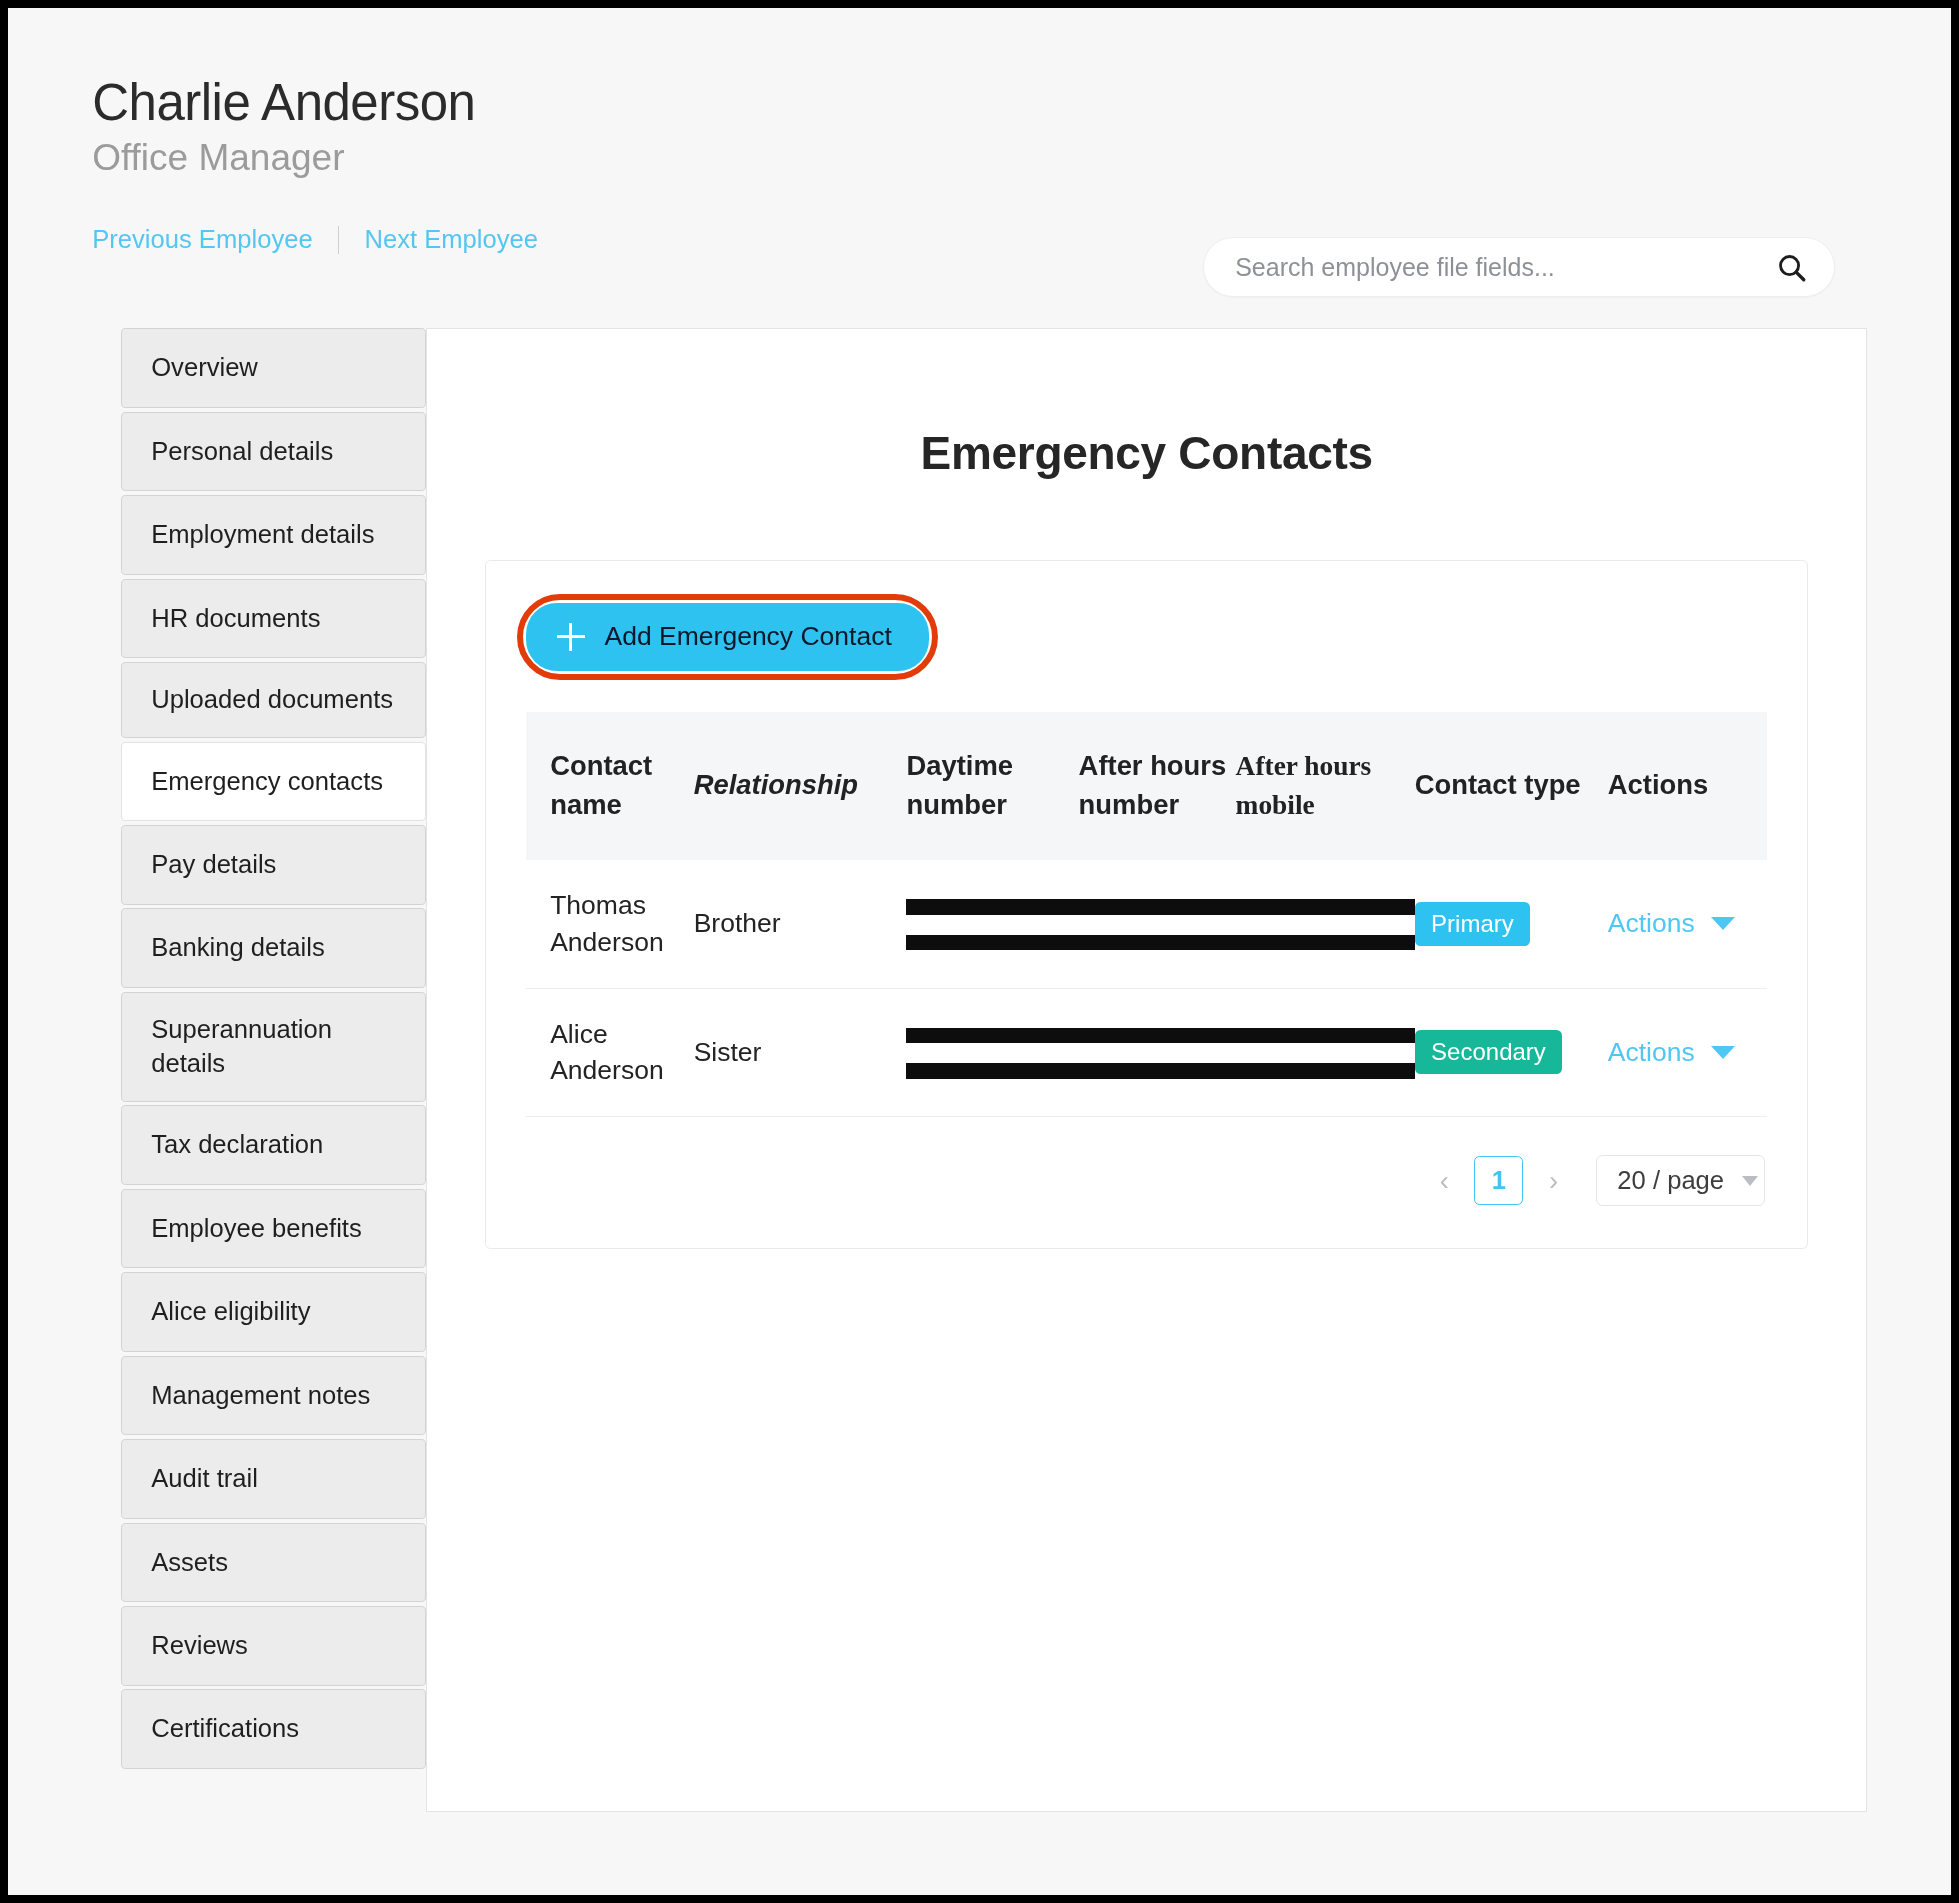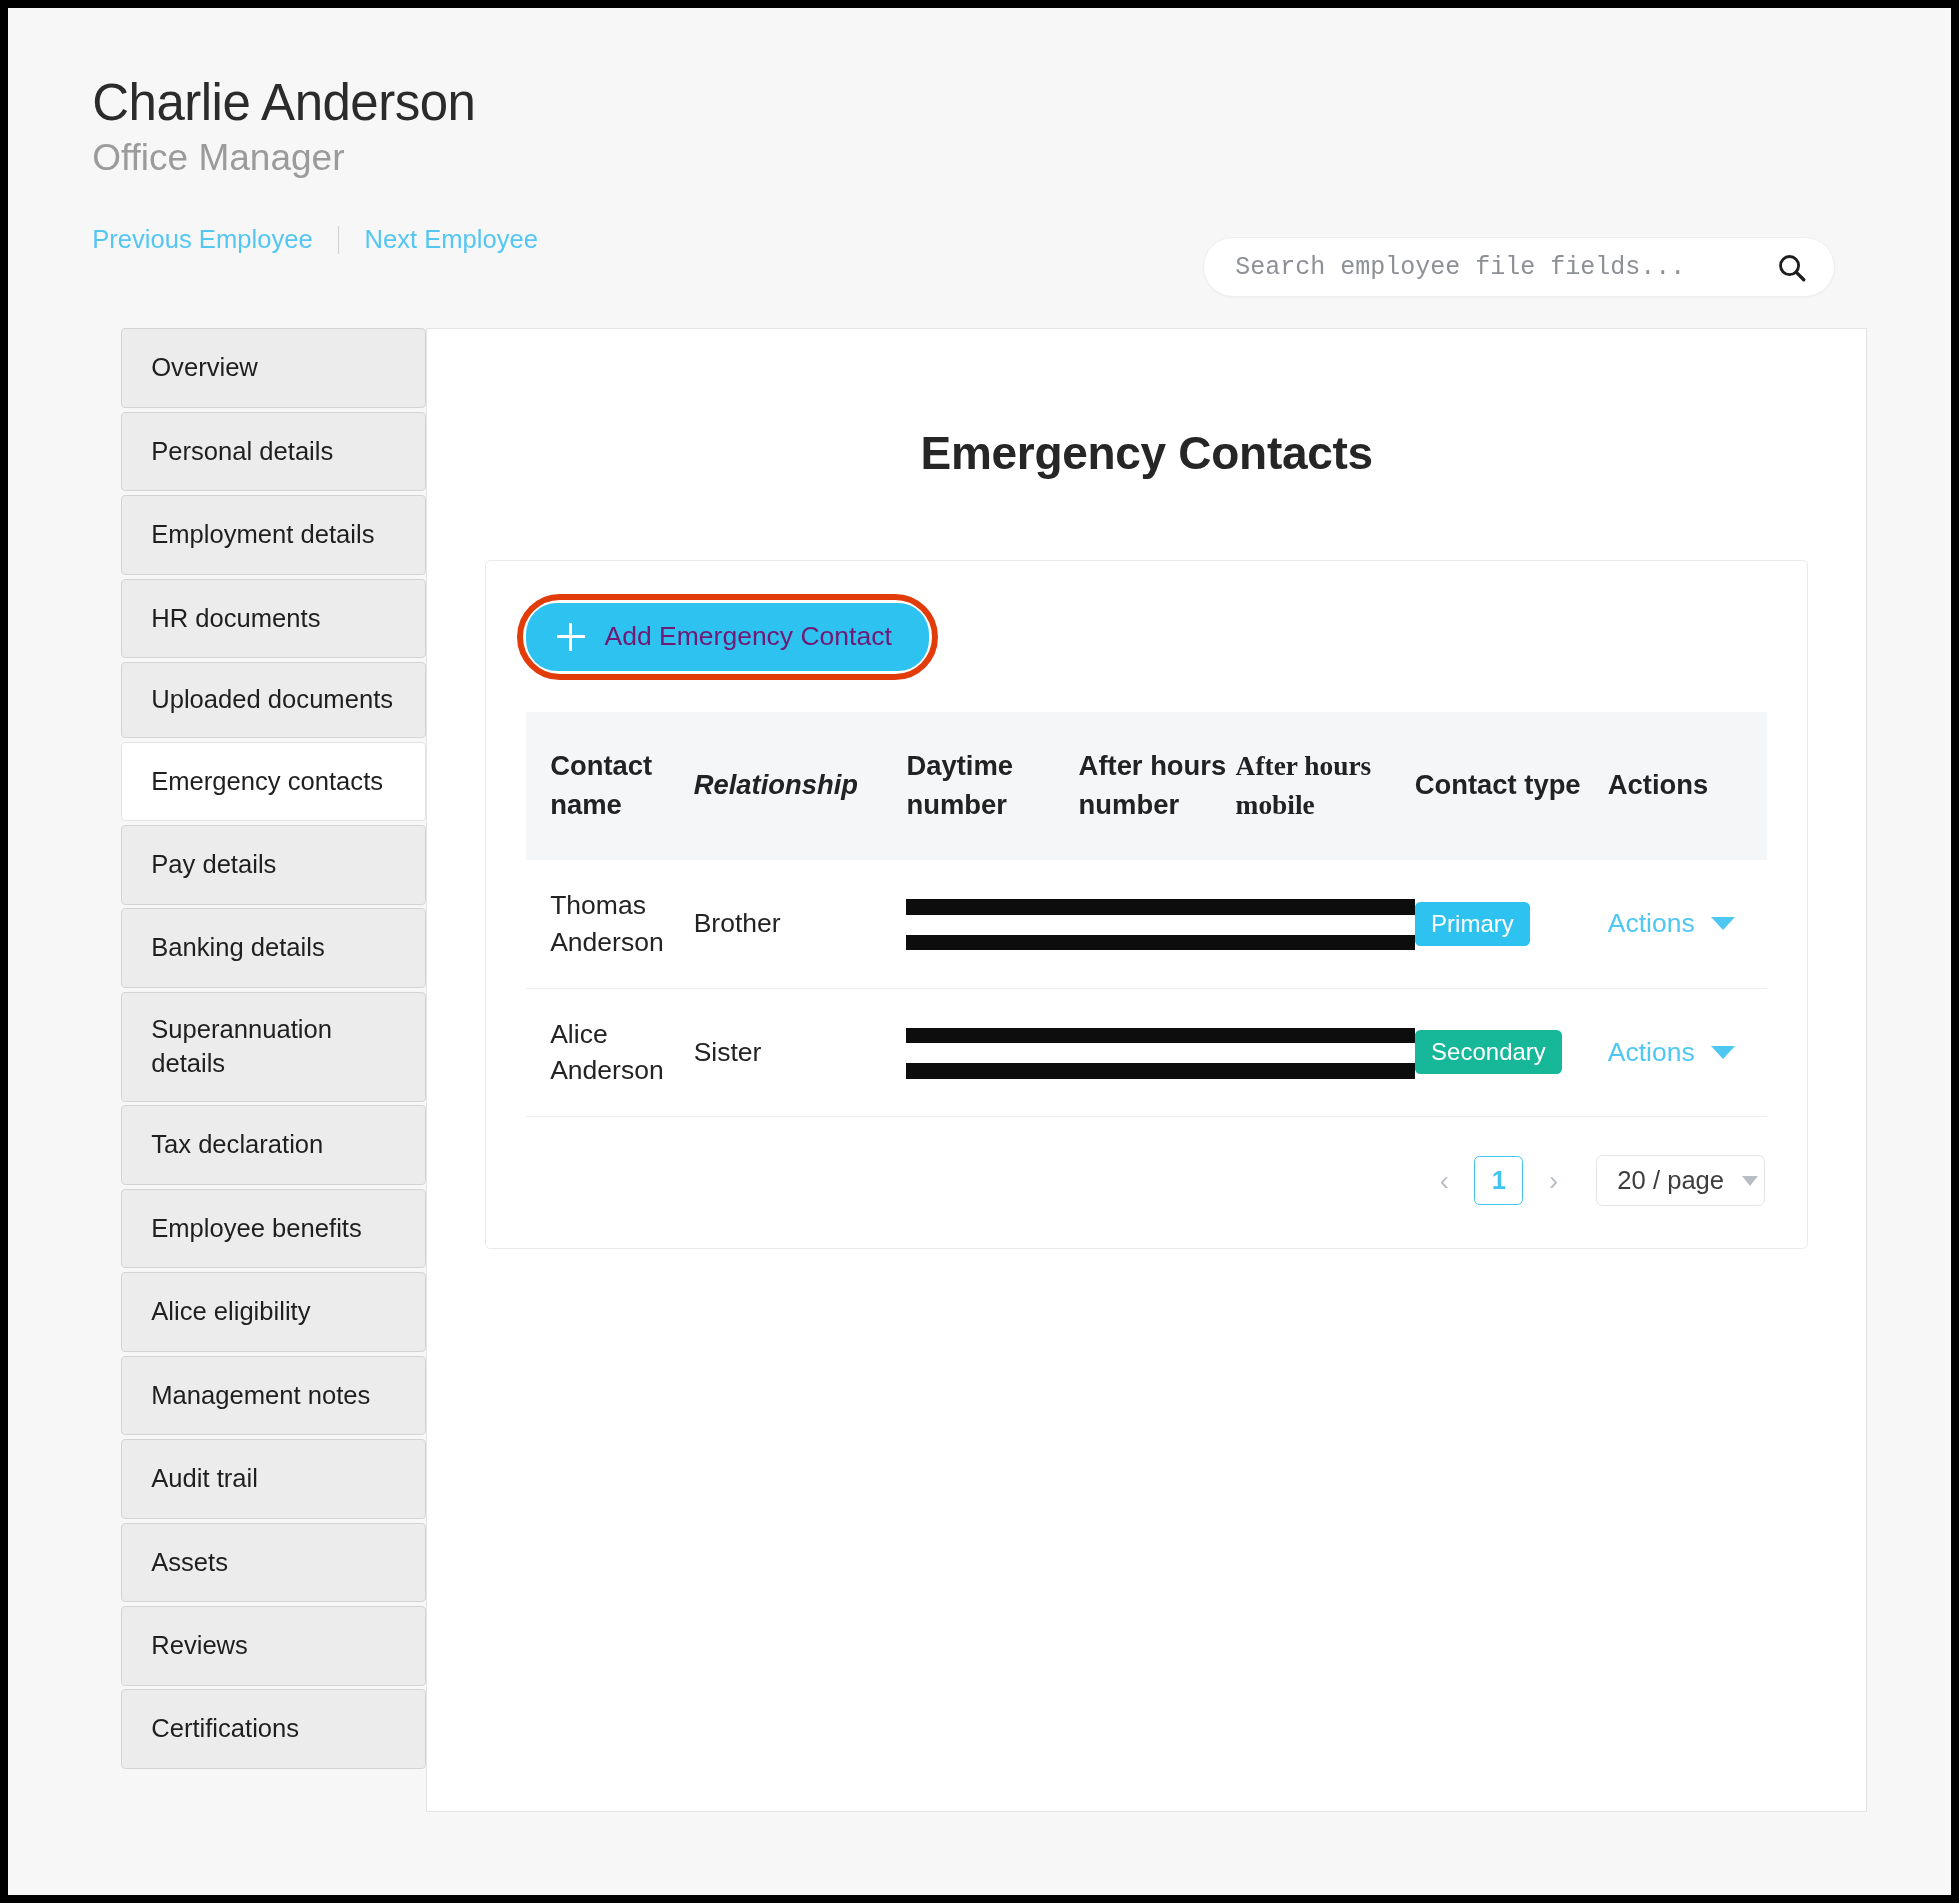--- a/index.html
+++ b/index.html
@@ -76,21 +76,21 @@
     display: flex;
     align-items: center;
     padding: 0 27.4px 0 31px;
     box-shadow: 0 0.9px 1.8px rgba(0,0,0,0.035);
   }
   .search-box input {
     flex: 1;
     border: none;
     outline: none;
     background: transparent;
-    font-family: Liberation Mono, monospace;
+    font-family: Liberation Sans, sans-serif;
     font-size: 25px;
     color: #3a3a3a;
   }
   .search-box input::placeholder { color: #8d9196; }
   .search-icon { width: 31px; height: 31px; flex: none; }
 
   
   .body-wrap {
     position: absolute;
     left: 84px;
@@ -152,21 +152,21 @@
 
   .add-btn-holder {
     display: inline-block;
     position: relative;
   }
   .add-btn {
     display: inline-flex;
     align-items: center;
     gap: 20px;
     background: #2ec2f0;
-    color: #701a75;
+    color: #0f172a;
     border: none;
     border-radius: 31px;
     font-family: "Liberation Sans", sans-serif;
     font-size: 26.5px;
     padding: 18.3px 37px 18.3px 31px;
     cursor: pointer;
   }
   .plus-icon {
     width: 27.4px; height: 27.4px;
     position: relative;

